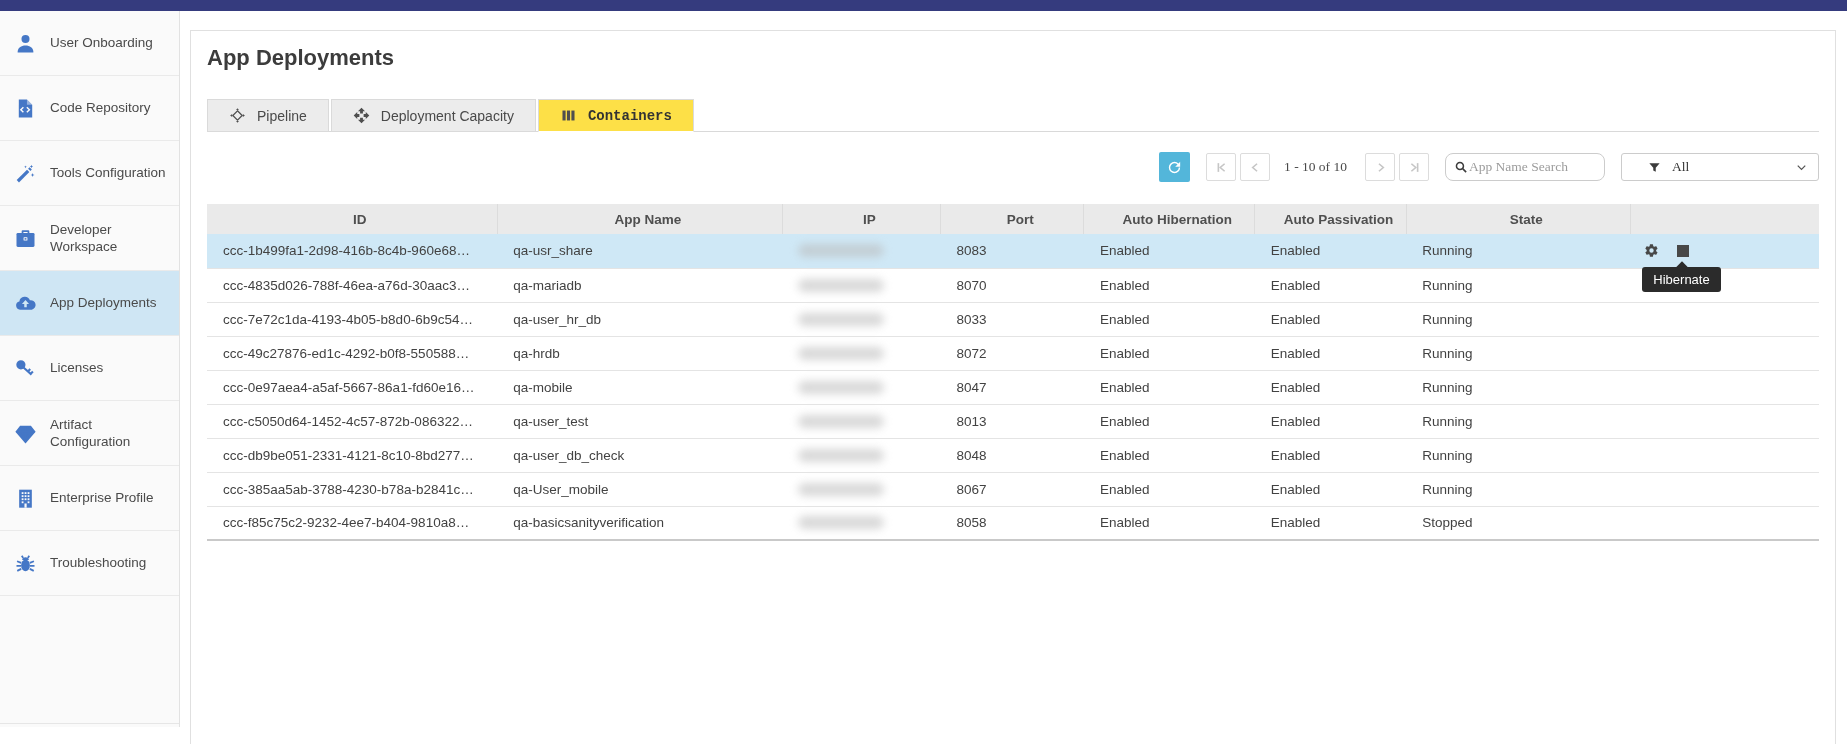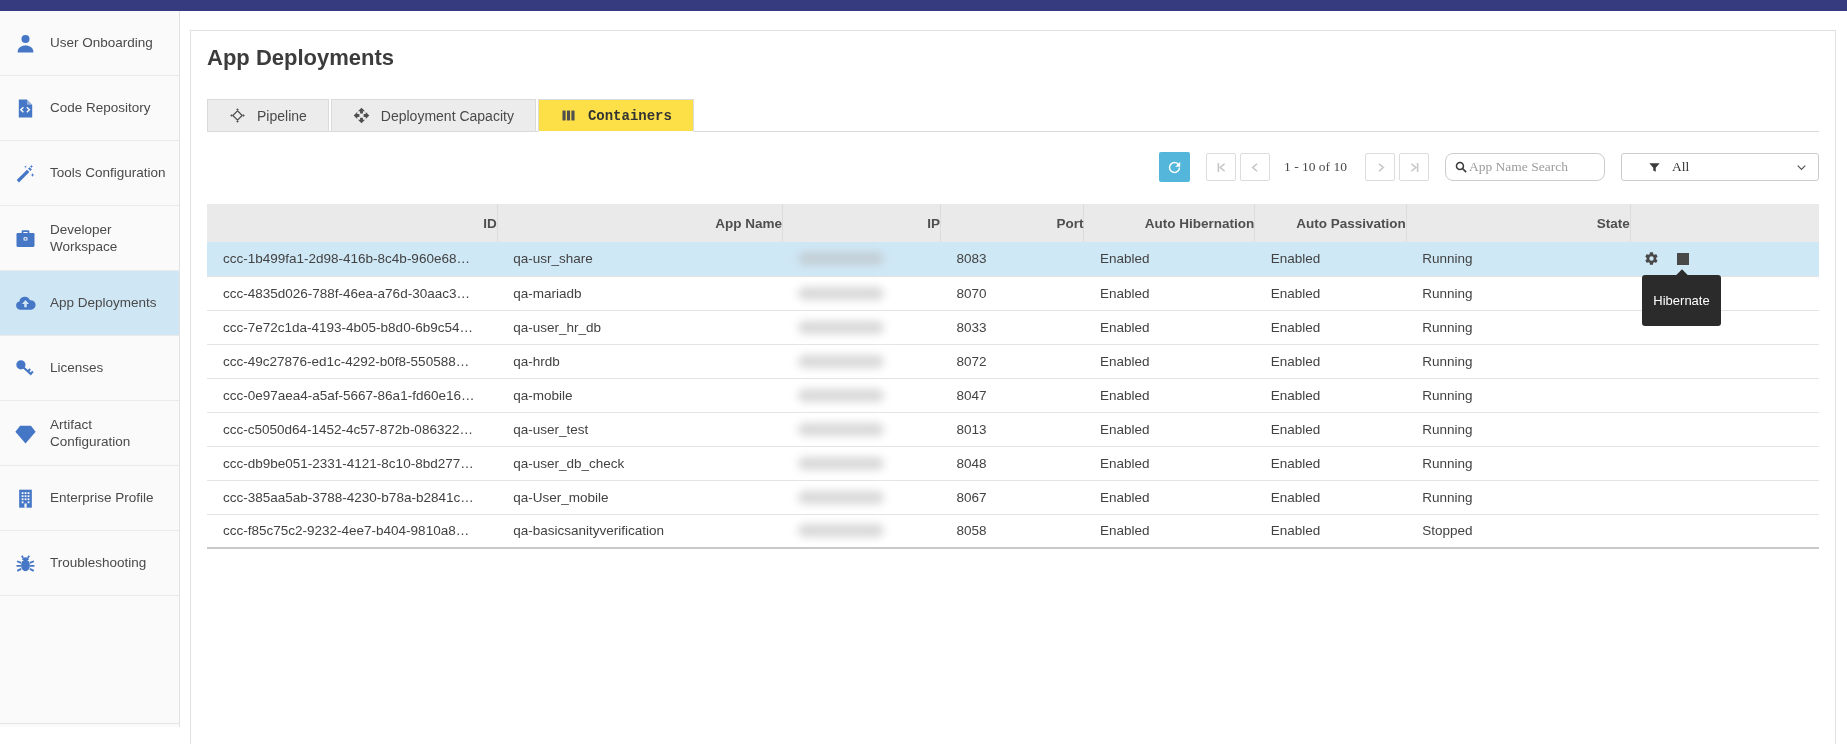--- a/index.html
+++ b/index.html
@@ -75,39 +75,39 @@
     border:1px solid #cccccc; border-radius:3px; background:#fff;
     display:flex; align-items:center; gap:11px; padding:0 9px 0 26px;
     font-size:13.5px; color:#333; cursor:pointer;
   }
   .filter-select .funnel { width:13px; height:13px; fill:#3c3c3c; flex:none; }
   .filter-select .chev { width:15px; height:15px; stroke:#555; fill:none; stroke-width:2; margin-left:auto; flex:none; }
 
   
   table { width:100%; border-collapse:collapse; margin-top:22px; table-layout:fixed; }
   thead th {
-    height:38px; background:#eaeaea; border-left:1px solid #dcdcdc;
-    font-size:13.5px; font-weight:700; color:#4f4f4f; text-align:right; padding:0 0 0 16px;
+    height:30px; background:#eaeaea; border-left:1px solid #dcdcdc;
+    font-size:13.5px; font-weight:700; color:#4f4f4f; text-align:center; padding:0 0 0 16px;
   }
   thead th:first-child { border-left:none; }
   tbody td {
     height:34px; padding:0 0 0 16px; font-size:13.5px; color:#424242;
     border-bottom:1px solid #e4e4e4; white-space:nowrap; overflow:hidden;
   }
   tbody tr:last-child td { border-bottom:2px solid #c9c9c9; }
   tbody tr.selected td { background:#cfe8f6; }
   .ip-blur { width:86px; height:13px; border-radius:7px; background:#b9b9b9; filter:blur(4px); opacity:.55; }
   .actions-td { overflow:visible; padding-left:14px; }
   .action-icons { display:flex; align-items:center; gap:18px; position:relative; }
   .act { display:flex; cursor:pointer; }
   .act svg { fill:#484848; }
   .tooltip {
     position:absolute; top:24px; left:-2px; z-index:10;
     background:#2b2b2b; color:#fff; font-size:13px;
-    padding:18px 11px; border-radius:3px; white-space:nowrap;
+    padding:5px 11px; border-radius:3px; white-space:nowrap;
   }
   .tooltip::before {
     content:""; position:absolute; top:-4px; left:50%; margin-left:-4px;
     width:8px; height:8px; background:#2b2b2b; transform:rotate(45deg);
   }
 </style>
 </head>
 <body>
 
 <div class="topbar"></div>

